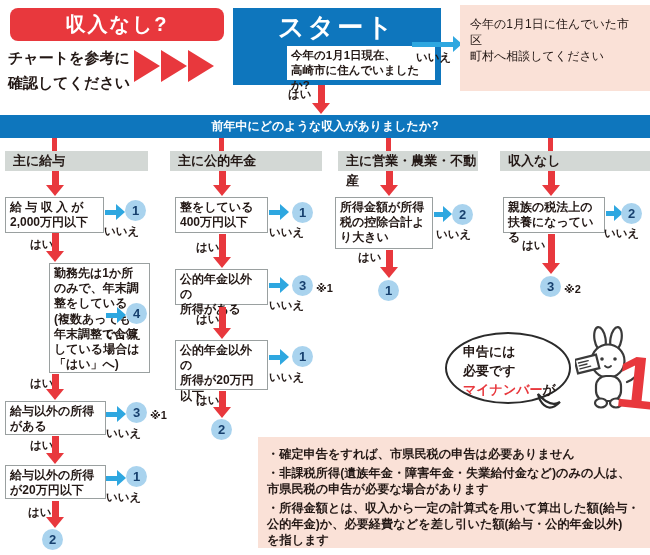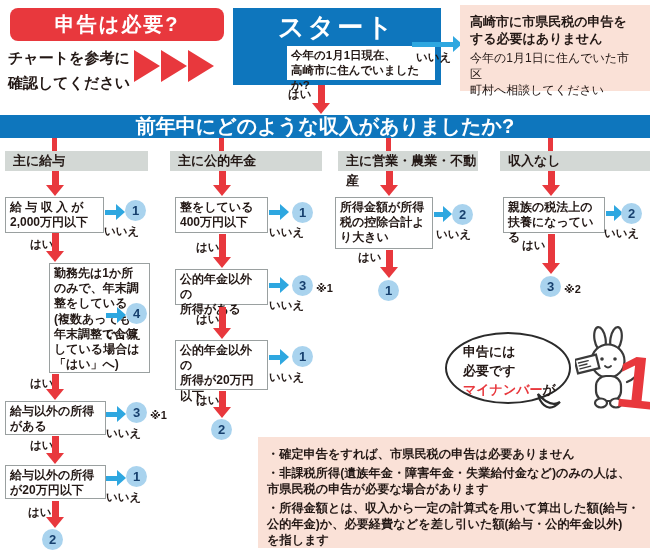--- a/index.html
+++ b/index.html
@@ -17,21 +17,21 @@
   .start{left:233px;top:8px;width:208px;height:77px;background:#0e76bd;}
   .start-title{position:absolute;left:0;right:0;top:2px;text-align:center;color:#fff;
                font-size:26px;font-weight:bold;letter-spacing:3px;}
   .start-q{position:absolute;left:6px;right:6px;top:38px;bottom:5px;background:#fff;
            font-size:11.5px;font-weight:bold;line-height:15px;padding:2px 4px;box-sizing:border-box;margin-left:48px;}
   .pinkbox{left:460px;top:5px;width:190px;height:86px;background:#fae1d7;box-sizing:border-box;padding:8px 10px;}
   .pinkbox .t{font-size:13px;font-weight:bold;line-height:17px;}
   .pinkbox .b{font-size:12px;line-height:16px;margin-top:3px;}
   
   .qbar{left:0;top:115px;width:650px;height:23px;background:#0e76bd;color:#fff;
-        font-size:20px;font-weight:bold;text-align:center;line-height:23px;}
+        font-size:12px;font-weight:bold;text-align:center;line-height:23px;}
   
   .colhead{top:151px;height:20px;background:#d3d8d5;font-size:13px;font-weight:bold;
            line-height:20px;padding-left:8px;box-sizing:border-box;}
   
   .fbox{background:#fff;border:1px solid #9aa0a0;font-size:12px;font-weight:bold;
         line-height:15.2px;padding:2px 4px;box-sizing:border-box;}
   
   .rd{position:absolute;width:18px;}
   .rd .s{position:absolute;left:5.5px;top:0;bottom:9px;width:7px;background:#e8383d;}
   .rd .h{position:absolute;left:0;bottom:0;width:0;height:0;
@@ -57,41 +57,39 @@
   
   .notes{left:258px;top:437px;width:392px;height:111px;background:#fae1d7;box-sizing:border-box;
          padding:9px 4px 0 9px;}
   .notes .n{font-size:12.2px;font-weight:bold;line-height:16px;margin-bottom:3px;}
 </style>
 </head>
 <body>
 
 <div id="canvas">
 
-  <div class="abs badge">申告は必要?</div>
+  <div class="abs badge">収入なし?</div>
   <div class="abs subtitle pre">チャートを参考に
 確認してください</div>
   <div class="abs tri" style="left:134px;top:50px;"></div>
   <div class="abs tri" style="left:161px;top:50px;"></div>
   <div class="abs tri" style="left:188px;top:50px;"></div>
 
   <div class="abs start">
     <div class="start-title">スタート</div>
     <div class="start-q pre">今年の1月1日現在、
 高崎市に住んでいましたか?</div>
   </div>
 
   <div class="ba" style="left:412px;top:36px;width:50px;">
       <i class="s"></i>
       <i class="h"></i>
     </div>
   <div class="abs lbl" style="left:416px;top:50px;">いいえ</div>
   <div class="abs pinkbox">
-    <div class="t pre">高崎市に市県民税の申告を
-する必要はありません</div>
     <div class="b pre">今年の1月1日に住んでいた市区
 町村へ相談してください</div>
   </div>
 
   <div class="abs lbl" style="left:288px;top:87px;">はい</div>
   <div class="rd" style="left:312px;top:85px;height:29px;">
       <i class="s"></i>
       <i class="h"></i>
     </div>
 

